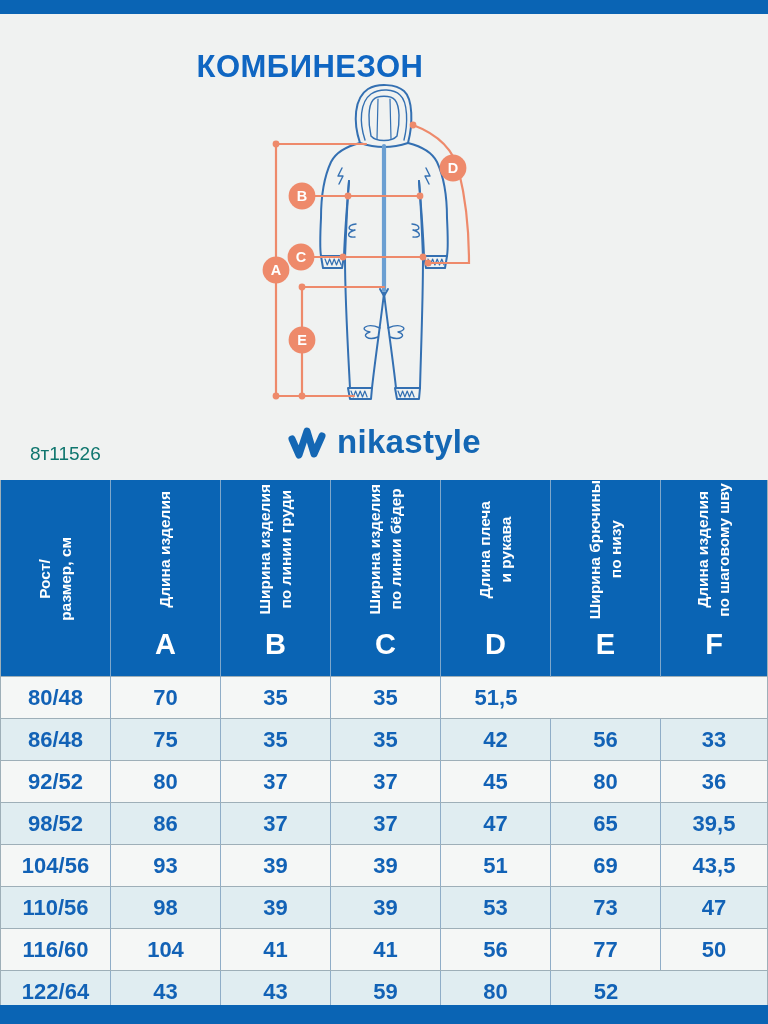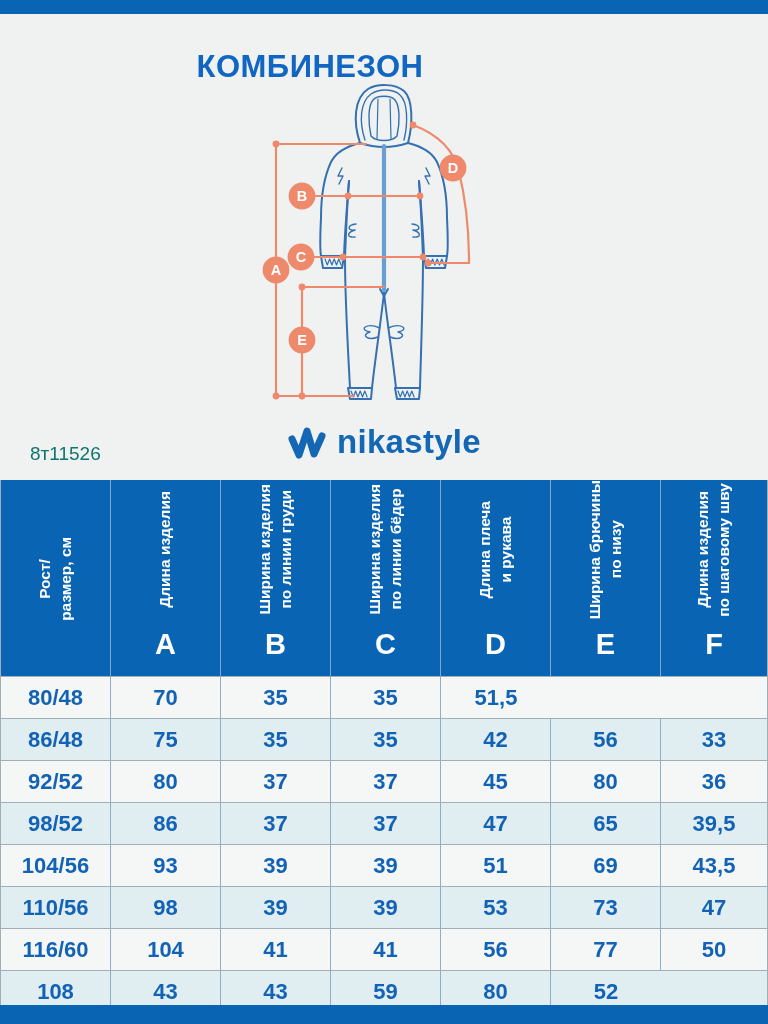--- a/index.html
+++ b/index.html
@@ -263,21 +263,21 @@
       <div class="trow">
         <div class="tcell">116/60</div>
         <div class="tcell">104</div>
         <div class="tcell">41</div>
         <div class="tcell">41</div>
         <div class="tcell">56</div>
         <div class="tcell">77</div>
         <div class="tcell">50</div>
       </div>
       <div class="trow">
-        <div class="tcell">108</div>
+        <div class="tcell">122/64</div>
         <div class="tcell">43</div>
         <div class="tcell">43</div>
         <div class="tcell">59</div>
         <div class="tcell">80</div>
         <div class="tcell">52</div>
       </div>
     </div>
 </div>
 
 <div class="bar bottom"></div>

